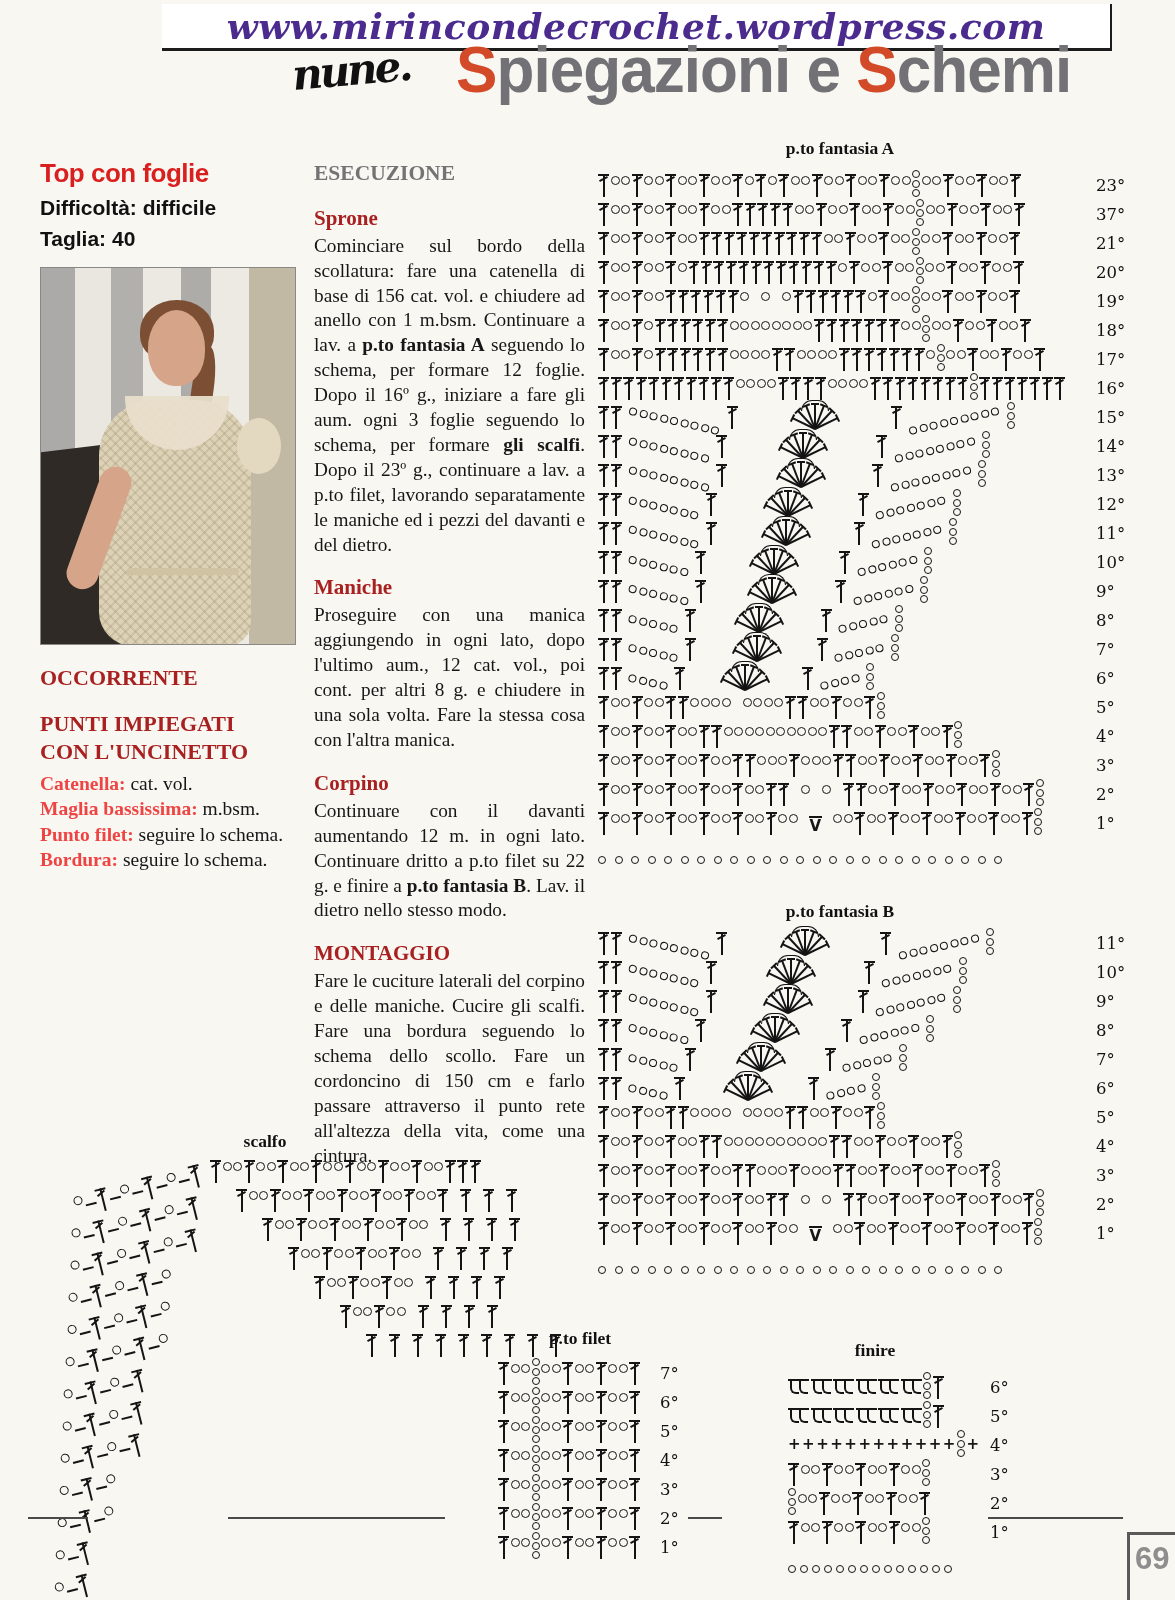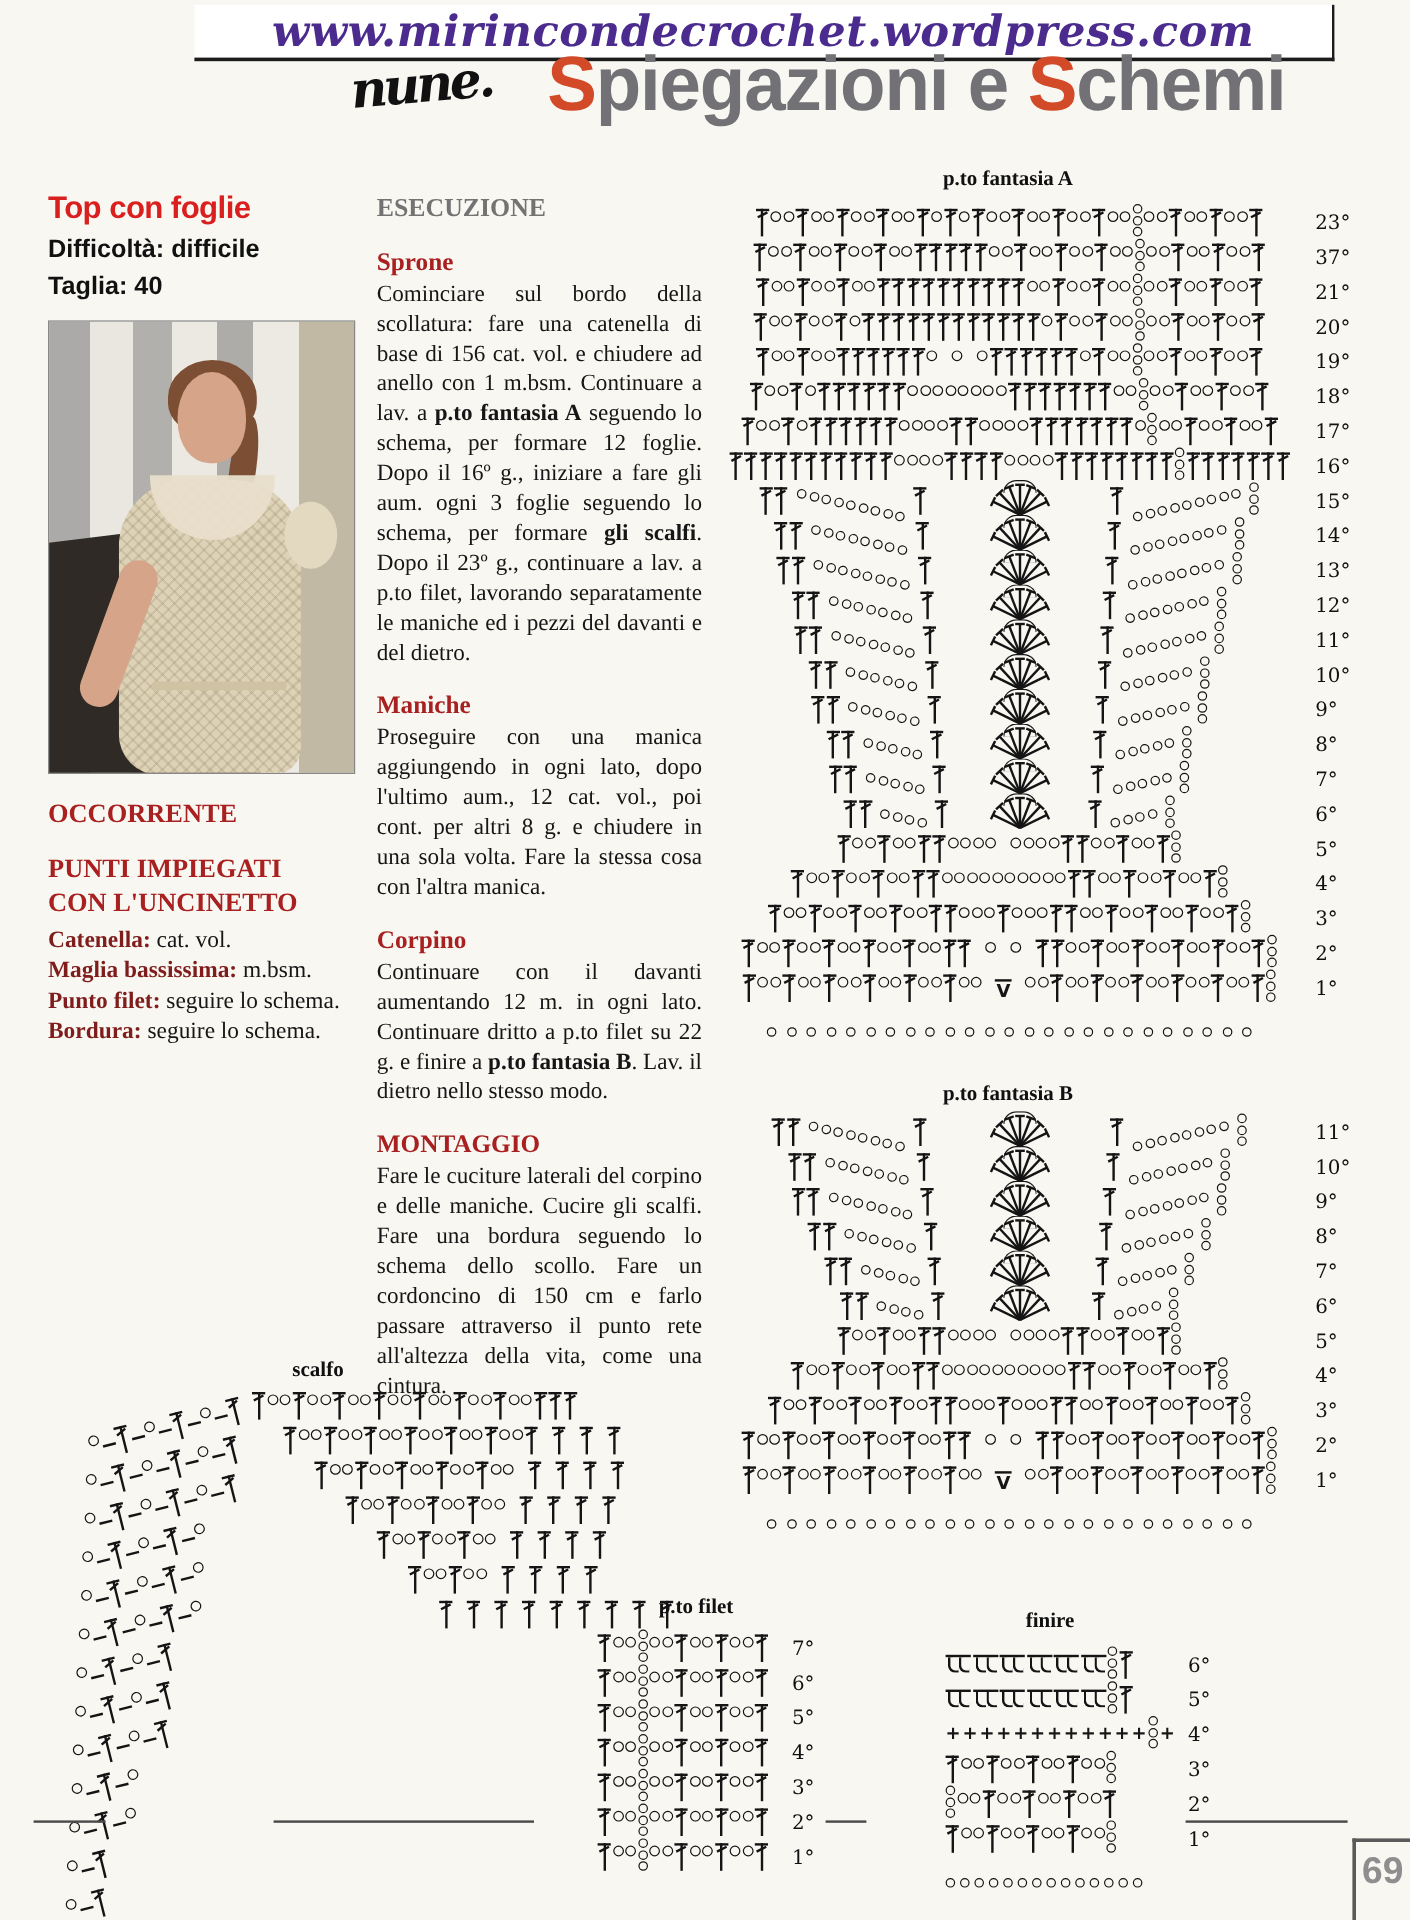--- a/index.html
+++ b/index.html
@@ -35,34 +35,34 @@
   .armL{position:absolute;left:42px;top:196px;width:32px;height:128px;background:#d6a489;border-radius:16px;transform:rotate(20deg)}
   .sleeveR{position:absolute;left:196px;top:150px;width:44px;height:56px;background:#e3d9c0;border-radius:50%}
   .belt{position:absolute;left:86px;top:300px;width:112px;height:7px;background:#cfc3a4;border-radius:4px}
 
   .h-red{margin:20px 0 6px;font-family:"Liberation Serif",serif;font-weight:700;font-size:22px;color:#a82020;letter-spacing:0}
   .h-red.tight{margin:2px 0 6px}
   .occ{list-style:none;margin:0;padding:0;font-size:19.5px;line-height:1.27}
   .occ li{padding-left:27px;text-indent:-27px;margin:0}
   .occ .chk{color:#c42323;font-weight:700;margin-right:6px}
   .punti{list-style:none;margin:0;padding:0;font-size:19.5px;line-height:1.3}
-  .punti .lead{color:#7f1d1d;font-weight:700}
+  .punti .lead{color:#ef4444;font-weight:700}
 
   
   .midcol{position:absolute;left:314px;top:160px;width:271px;font-size:19.3px;line-height:1.29;text-align:justify}
   .midcol .h-sec{margin:0 0 4px;font-weight:700;font-size:21.5px;color:#737373;text-align:left}
   .midcol .h-sub{margin:17px 0 2px;font-weight:700;font-size:21px;color:#a82020;text-align:left}
   .midcol p{margin:0}
   .midcol .rb{font-weight:700}
 
   
   .chart-label{position:absolute;font-family:"Liberation Serif",serif;font-weight:700;font-size:17.5px;text-align:center;color:#111}
   .chart{position:absolute}
   .crow{position:relative;display:flex;align-items:flex-end;gap:1.5px;height:27px;margin-bottom:2px}
-  .crow.c{justify-content:center}
+  .crow.c{justify-content:flex-start}
   .rnum{position:absolute;left:100%;margin-left:12px;bottom:2px;font-family:"DejaVu Serif",serif;font-size:16.5px;white-space:nowrap;color:#111}
   .sT{position:relative;width:11px;height:23px;flex:none}
   .sT::before{content:'';position:absolute;left:0;top:0;width:100%;height:2px;background:#141414}
   .sT::after{content:'';position:absolute;left:4.5px;top:0;width:2px;height:100%;background:#141414}
   .sT i{position:absolute;left:1px;top:4px;width:9px;height:2px;background:#141414;transform:rotate(-27deg)}
   .sO{width:9px;height:9px;border:1.6px solid #141414;border-radius:50%;margin-bottom:12px;flex:none;box-sizing:border-box;min-width:9px}
   .so{width:8px;height:8px;border:1.5px solid #141414;border-radius:50%;flex:none;box-sizing:border-box}
   .s8{display:flex;flex-direction:column;gap:1.5px;margin-bottom:0;flex:none}
   .s8 b{width:8px;height:8px;border:1.5px solid #141414;border-radius:50%;box-sizing:border-box}
   .sGap{width:9px;flex:none}

